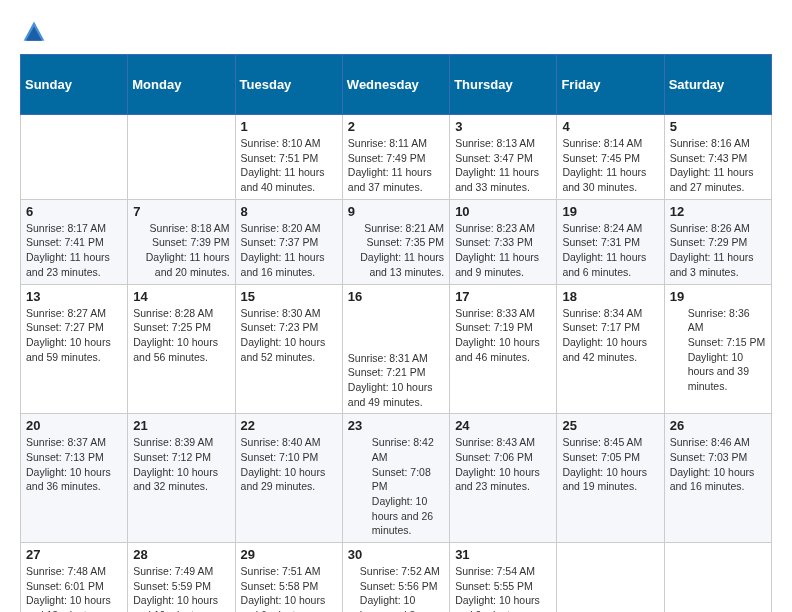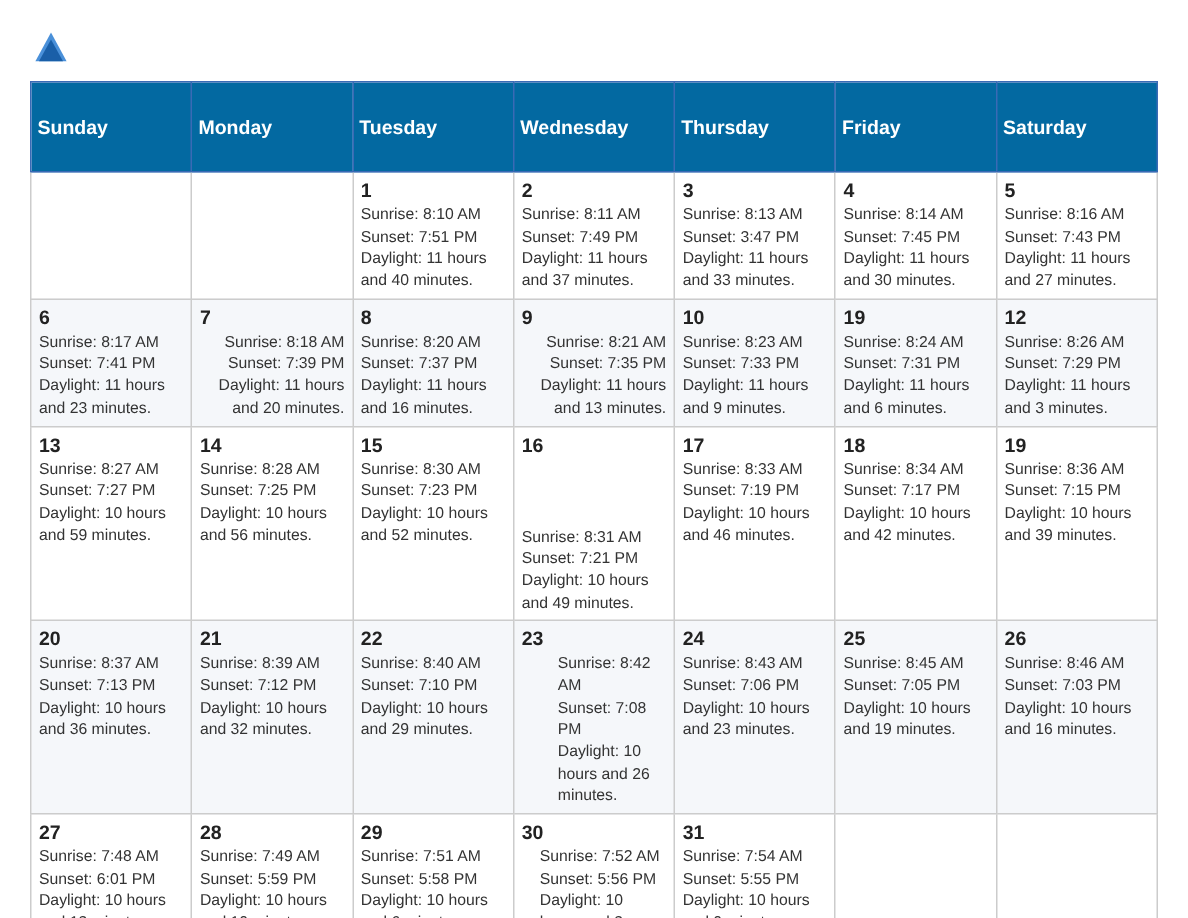--- a/index.html
+++ b/index.html
@@ -230,21 +230,21 @@
 Daylight: 10 hours and 46 minutes.</div>
         </td>
         <td>
           <div class="day-number">18</div>
           <div class="day-info" style="white-space: pre-line;">Sunrise: 8:34 AM
 Sunset: 7:17 PM
 Daylight: 10 hours and 42 minutes.</div>
         </td>
         <td>
           <div class="day-number">19</div>
-          <div class="day-info" style="white-space: pre-line;">Sunrise: 8:36 AM
+          <div class="day-info" style="white-space: pre-line; margin-left: 18px;">Sunrise: 8:36 AM
 Sunset: 7:15 PM
 Daylight: 10 hours and 39 minutes.</div>
         </td>
       </tr>
       <tr class="row-alt">
         <td>
           <div class="day-number">20</div>
           <div class="day-info" style="white-space: pre-line;">Sunrise: 8:37 AM
 Sunset: 7:13 PM
 Daylight: 10 hours and 36 minutes.</div>

